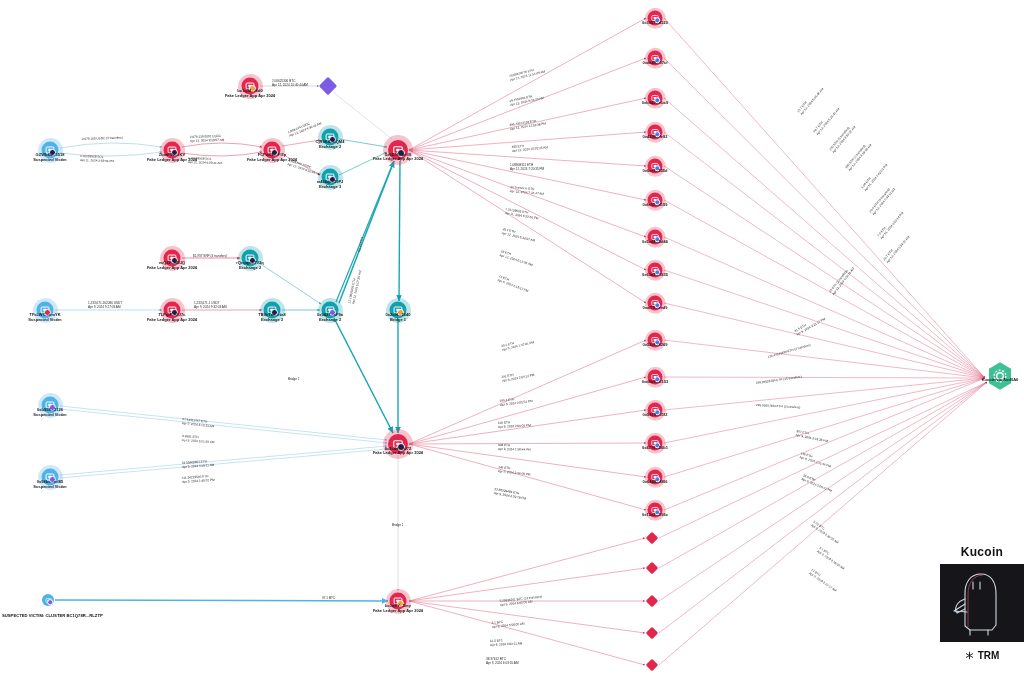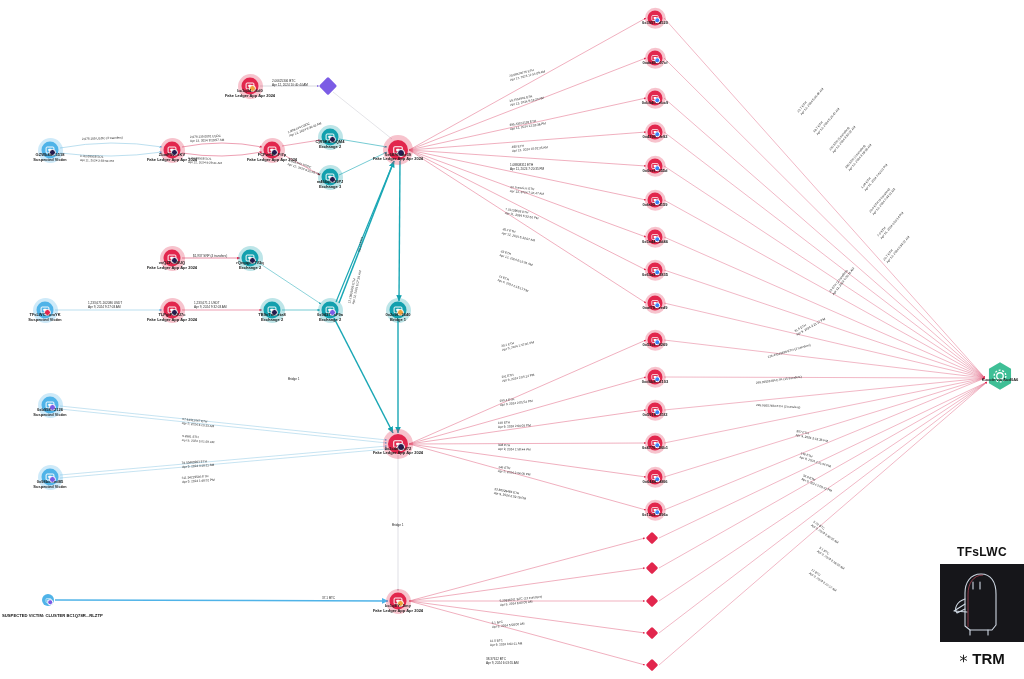--- a/index.html
+++ b/index.html
@@ -22,21 +22,21 @@
   .elabel{position:absolute;white-space:nowrap;pointer-events:none;
           font-size:3.1px;line-height:1.25;color:#2a2a2a;transform-origin:0 50%;}
   .elabel .l2{display:block;}
 
   .cluster-note{position:absolute;font-size:4.2px;font-weight:bold;color:#111;white-space:nowrap;}
 
   .zx-wrap{position:absolute;text-align:center;}
   .zx-title{font-size:12px;font-weight:bold;color:#111;letter-spacing:.3px;margin-bottom:5px;}
   .zx-box{width:84px;height:78px;background:#16161a;margin:0 auto;position:relative;}
   .trm{margin-top:8px;display:flex;align-items:center;justify-content:center;gap:4px;
-       font-size:15px;font-weight:bold;color:#111;}
+       font-size:10px;font-weight:bold;color:#111;}
 </style>
 </head>
 <body>
 
 <div id="canvas">
 
   <svg class="graph" id="edges" viewBox="0 0 1024 679" xmlns="http://www.w3.org/2000/svg">
     <defs>
       <marker id="ar-red" markerWidth="5" markerHeight="5" refX="4.2" refY="2" orient="auto">
         <path d="M0,0 L4.4,2 L0,4 Z" fill="#e2264d"></path>
@@ -667,21 +667,21 @@
       <div class="elabel" style="left: 800px; top: 452px; transform: rotate(17deg);"><span>146 ETH</span><span class="l2">Apr 9, 2024 2:11:44 PM</span></div>
       <div class="elabel" style="left: 802px; top: 474px; transform: rotate(22deg);"><span>33.8 ETH</span><span class="l2">Apr 9, 2024 2:09:22 PM</span></div>
       <div class="elabel" style="left: 812px; top: 520px; transform: rotate(34deg);"><span>5.29 BTC</span><span class="l2">Apr 9, 2024 9:30:05 AM</span></div>
       <div class="elabel" style="left: 818px; top: 546px; transform: rotate(34deg);"><span>3.1 BTC</span><span class="l2">Apr 9, 2024 9:18:50 AM</span></div>
       <div class="elabel" style="left: 810px; top: 568px; transform: rotate(34deg);"><span>12 BTC</span><span class="l2">Apr 9, 2024 9:22:12 AM</span></div>
     </div>
 
   <div class="cluster-note" style="left:2px;top:613px;">SUSPECTED VICTIM: CLUSTER BC1Q78R...RLZTP</div>
 
   <div class="zx-wrap" style="left:940px;top:545px;width:84px;">
-    <div class="zx-title">TFsLWC</div>
+    <div class="zx-title">Kucoin</div>
     <div class="zx-box">
       <svg viewBox="0 0 84 78" width="84" height="78" aria-hidden="true">
         <g fill="none" stroke="#cfd8e3" stroke-width="1.1" stroke-linecap="round" stroke-linejoin="round">
           <path d="M41 10 C30 10 25 19 25 29 L25 62 L30 66 L52 66 L56 61 L56 30 C56 18 51 10 41 10 Z"></path>
           <path d="M25 35 C16 38 14 45 17 49 L25 45"></path>
           <path d="M25 40 L14 47 L27 48"></path>
           <path d="M33 18 L33 25 M40 18 L40 25"></path>
           <path d="M30 66 L30 71 M48 66 L48 71"></path>
         </g>
         <g fill="none" stroke="#e05a6e" stroke-width=".7" opacity=".85">

